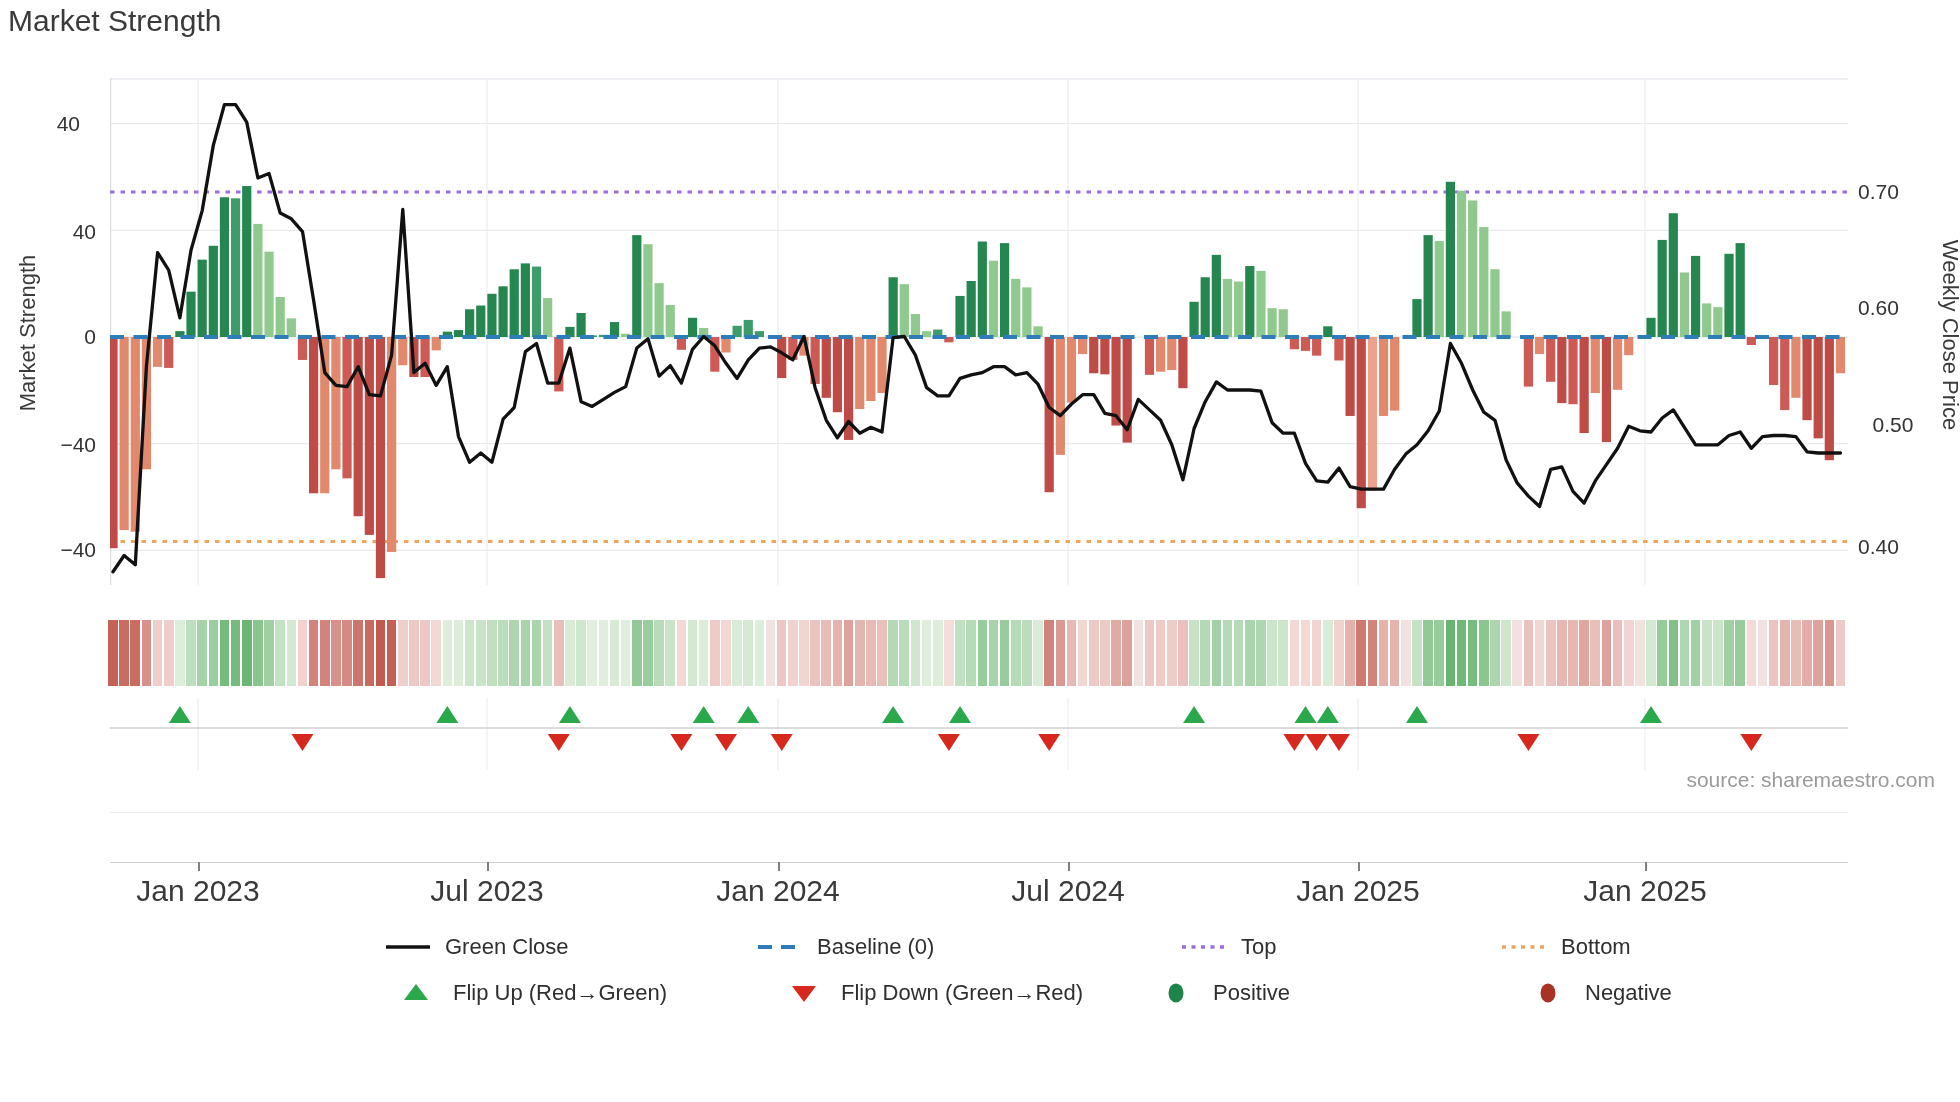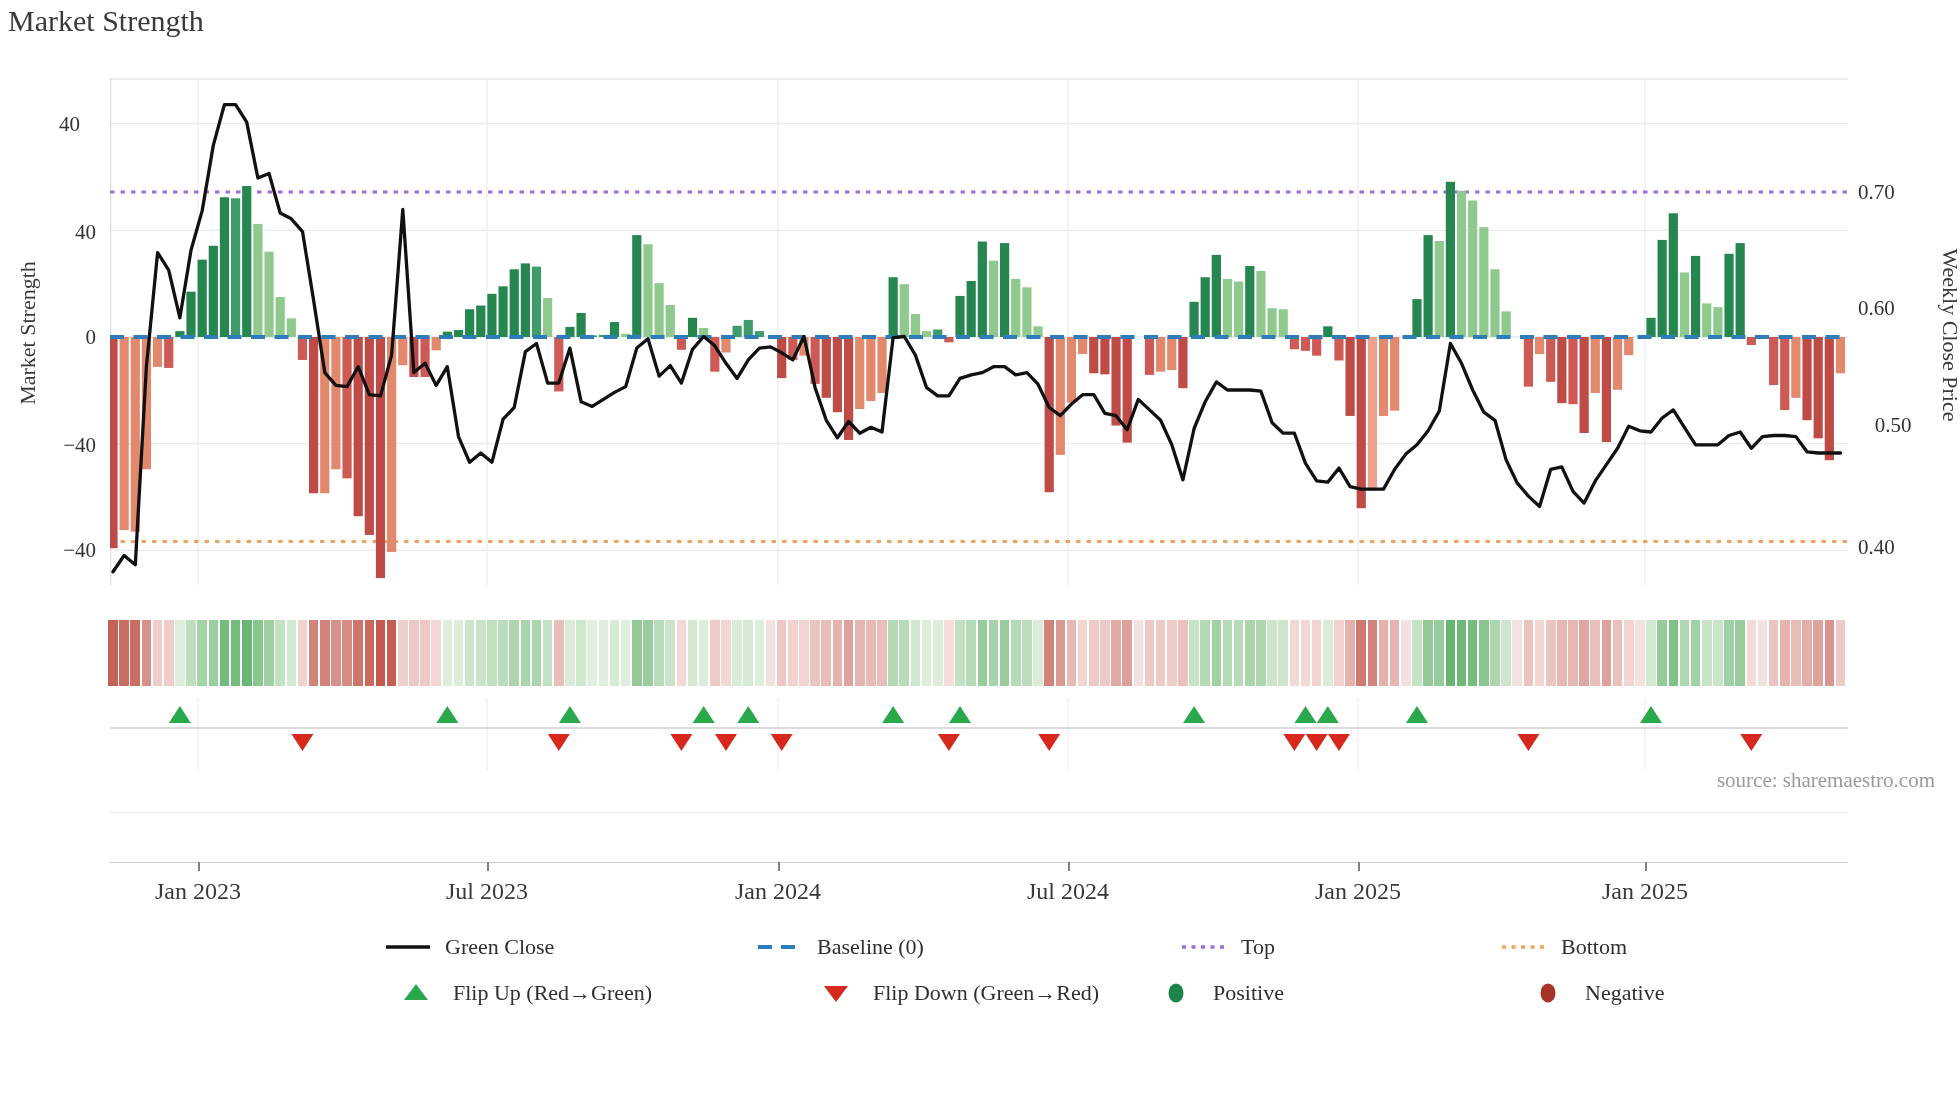--- a/index.html
+++ b/index.html
@@ -1,23 +1,23 @@
 <!DOCTYPE html>
 <html><head>
 <meta charset="utf-8">
 <style>
   html,body{margin:0;padding:0;background:#ffffff;}
   #canvas{position:relative;width:1960px;height:1102px;background:#ffffff;overflow:hidden;
-          font-family:Liberation Serif, serif;}
+          font-family:Liberation Sans, sans-serif;}
   .abs{position:absolute;}
   #page-title{left:8px;top:4px;font-size:30px;color:#3a3a3a;}
   .tick-label{color:#333333;font-size:21px;line-height:26px;height:26px;}
   .ltick{width:60px;text-align:right;}
   .rtick{width:70px;text-align:left;}
-  .xtick{width:140px;text-align:center;top:878px;font-size:24px;color:#3a3a3a;}
+  .xtick{width:140px;text-align:center;top:878px;font-size:30px;color:#3a3a3a;}
   .axis-label{font-size:22px;color:#3a3a3a;white-space:nowrap;}
   #left-axis-label{left:-122px;top:320px;width:300px;text-align:center;transform:rotate(-90deg);}
   #right-axis-label{left:1800px;top:322px;width:300px;text-align:center;transform:rotate(90deg);}
   #source-note{right:25px;top:768px;font-size:21px;color:#9a9a9a;}
   .legend-label{font-size:22px;color:#2f2f2f;white-space:nowrap;line-height:30px;}
   .legend-item{display:flex;align-items:center;gap:13px;height:30px;}
   .hline{background:#ebebeb;height:1px;left:110px;width:1738px;}
 </style>
 </head>
 <body>
@@ -450,21 +450,21 @@
           <line x1="2" x2="46" y1="15" y2="15" stroke="#f0a55f" stroke-width="3.4" stroke-dasharray="4 5.5"></line>
         </svg>
         <span class="legend-label">Bottom</span>
       </div>
       <div class="abs legend-item" style="left:392px;top:978px;">
         <svg width="48" height="30">
           <path d="M 12 22 L 36 22 L 24 6 Z" fill="#2aa84c"></path>
         </svg>
         <span class="legend-label">Flip Up (Red→Green)</span>
       </div>
-      <div class="abs legend-item" style="left:812px;top:978px;">
+      <div class="abs legend-item" style="left:780px;top:978px;">
         <svg width="48" height="30">
           <path d="M 12 8 L 36 8 L 24 24 Z" fill="#d7281e"></path>
         </svg>
         <span class="legend-label">Flip Down (Green→Red)</span>
       </div>
       <div class="abs legend-item" style="left:1152px;top:978px;">
         <svg width="48" height="30">
           <ellipse cx="24" cy="15" rx="7.5" ry="9.5" fill="#1e8449"></ellipse>
         </svg>
         <span class="legend-label">Positive</span>

